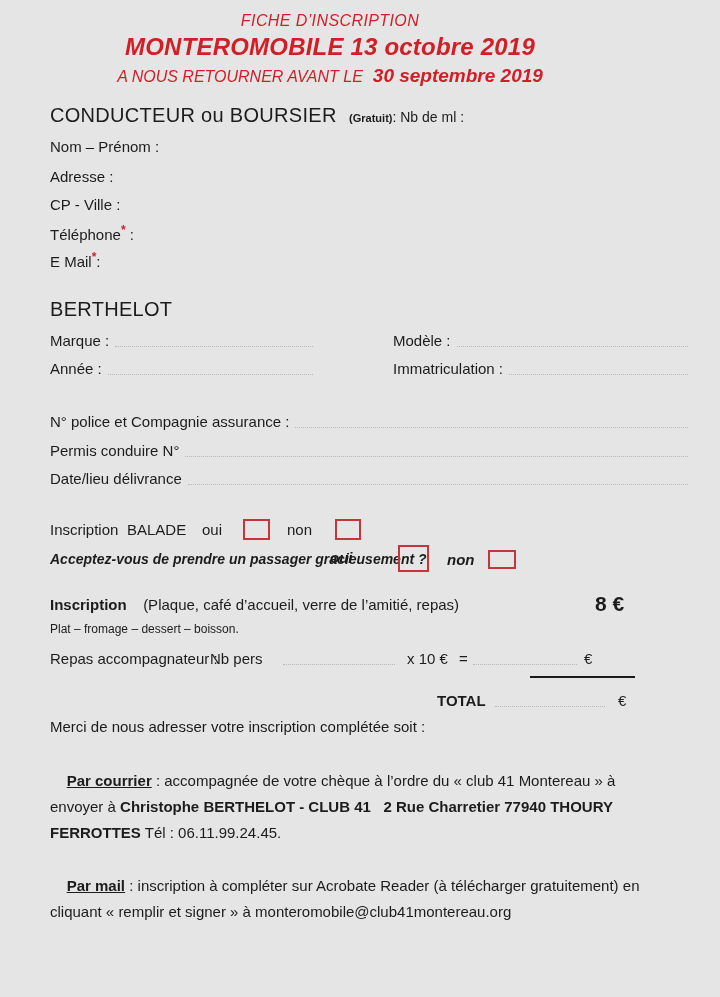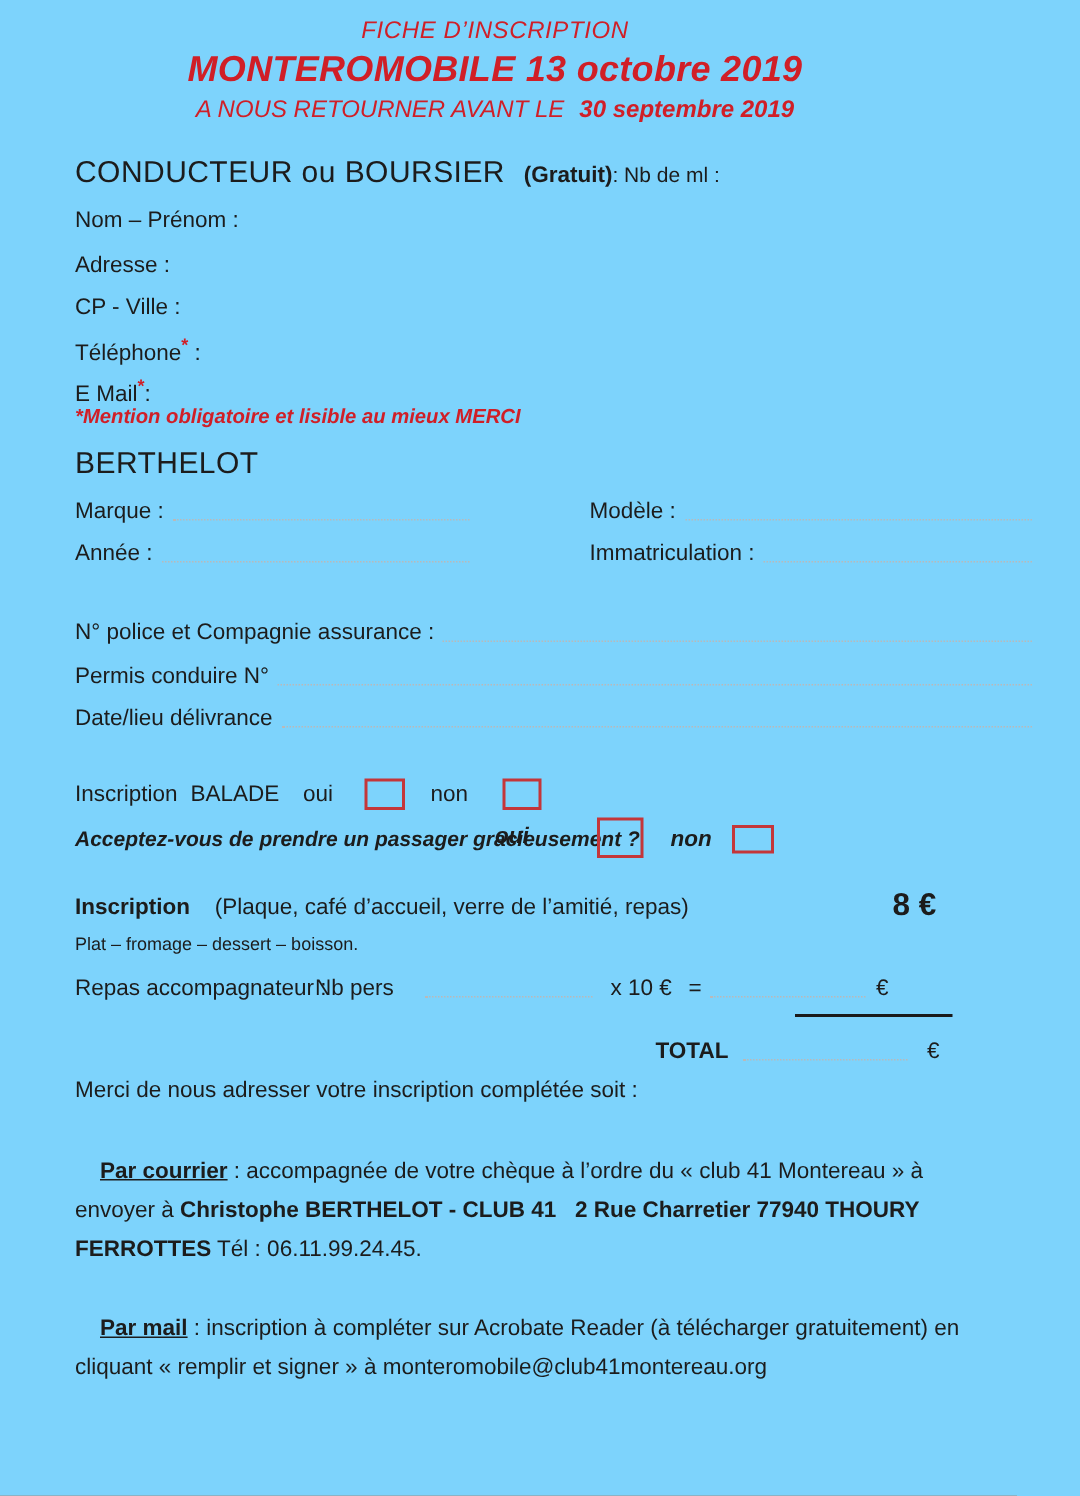--- a/index.html
+++ b/index.html
@@ -1,34 +1,34 @@
 <!DOCTYPE html>
 <html style="--red: #d01f27; --checkbox-red: #c4363a; --blue: #2b2bb0; --text: #1c1c1c;"><head>
 <meta charset="utf-8">
 <style>
   :root{
     --red:#d01f27; --checkbox-red:#c4363a; --blue:#2b2bb0; --text:#1c1c1c;
   }
   *{box-sizing:border-box; margin:0; padding:0;}
   html,body{background:#9a9a9a;}
   .page{
-    position:relative; width:720px; height:997px; background:#7dd3fc;
+    position:relative; width:720px; height:997px; background:#e5e5e5;
     font-family:"Liberation Sans", sans-serif; color:var(--text);
     overflow:hidden; margin:0 auto;
   }
   .abs{position:absolute;}
   
   .header{left:0; top:12px; width:660px; text-align:center; color:var(--red); font-style:italic;}
   .t1{font-size:16px; letter-spacing:.4px;}
   .t2{font-size:24px; font-weight:bold; margin-top:3px; letter-spacing:.2px;}
   .t3{font-size:16px; margin-top:4px;}
-  .t3date{font-size:16px; font-weight:bold; margin-left:10px;}
+  .t3date{font-size:19px; font-weight:bold; margin-left:10px;}
   
   .h-main{font-size:20px; font-weight:400; letter-spacing:.3px;}
-  .h-sub{font-size:15px; font-weight:800; margin-left:8px;}
+  .h-sub{font-size:11px; font-weight:800; margin-left:8px;}
   .h-rest{font-size:14px; font-weight:normal;}
   
   .lbl{font-size:15px;}
   .star{color:var(--red); font-weight:bold; vertical-align:super; font-size:12px;}
   .note{color:var(--red); font-style:italic; font-weight:bold; font-size:13.5px;}
   
   .row{display:flex; align-items:flex-end;}
   .dot{flex:1; border-bottom:1px dotted #b9b9b9; height:16px; margin:0 2px 2px 6px;}
   .dotabs{display:inline-block; border-bottom:1px dotted #b9b9b9; height:15px;}
   
@@ -63,21 +63,20 @@
 
   <div class="abs lbl" style="left:50px; top:138px;">Nom – Prénom :</div>
   <div class="abs lbl" style="left:50px; top:168px;">Adresse :</div>
   <div class="abs lbl" style="left:50px; top:196px;">CP - Ville :</div>
   <div class="abs lbl" style="left:50px; top:223px;">
     <span>Téléphone</span><span class="star">*</span><span> :</span>
   </div>
   <div class="abs lbl" style="left:50px; top:250px;">
     <span>E Mail</span><span class="star">*</span><span>:</span>
   </div>
-  <div class="abs note" style="left:50px; top:270px;">*Mention obligatoire et lisible au mieux MERCI</div>
 
   <div class="abs h-main" style="left:50px; top:298px;">BERTHELOT</div>
 
   <div class="abs row" style="left:50px; top:331px; width:640px;">
     <div class="row" style="width:265px;">
       <span class="lbl">Marque :</span>
       <span class="dot"></span>
     </div>
     <div class="row" style="flex:1; margin-left:78px;">
       <span class="lbl">Modèle :</span>

